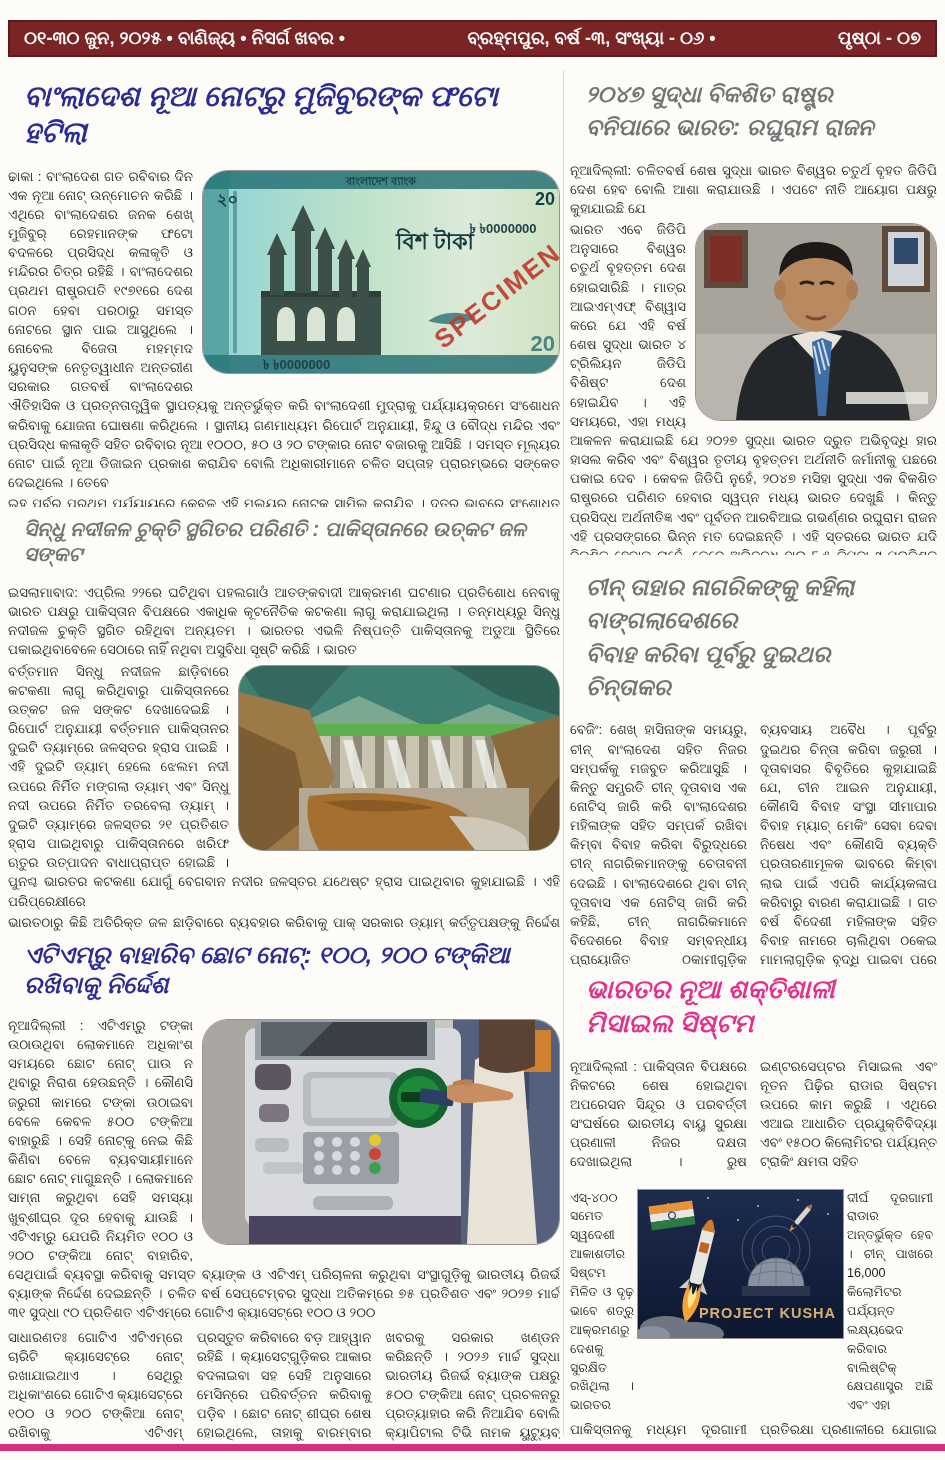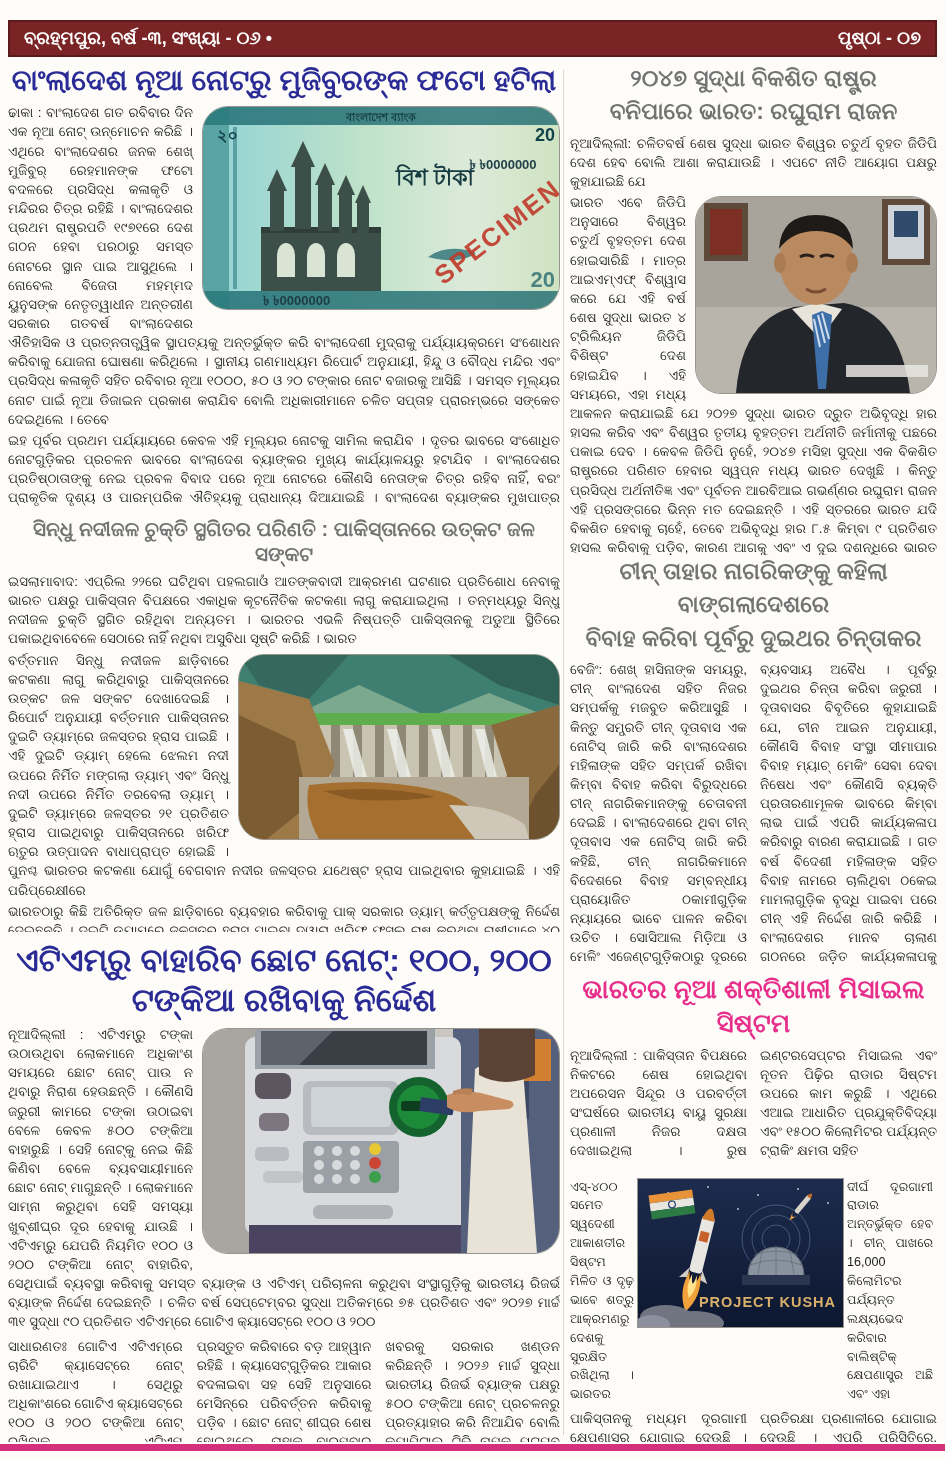--- a/index.html
+++ b/index.html
@@ -8,27 +8,27 @@
   
   .masthead{position:absolute;left:8px;top:20px;width:929px;height:37px;background:#7a2425;
             border:2px solid #5d1a1a;box-sizing:border-box;display:flex;align-items:center;
             justify-content:space-between;padding:0 14px;color:#ffffff;font-weight:bold;font-size:18px;}
   
   .col-left{position:absolute;left:8px;top:62px;width:552px;height:1380px;overflow:hidden;}
   .col-right{position:absolute;left:570px;top:62px;width:367px;height:1380px;overflow:hidden;}
   .vdivider{position:absolute;left:563px;top:70px;width:1px;height:1365px;background:#ddd7cd;}
   .bottombar{position:absolute;left:0;top:1444px;width:945px;height:7px;background:#d4317c;}
   
-  h1,h2{margin:0;padding:0;font-weight:bold;text-align:center;}
+  h1,h2{margin:16px;padding:0;font-weight:bold;text-align:left;font-style:italic;}
   .hl-navy{color:#2b2b96;}
   .hl-black{color:#737373;}
   .hl-magenta{color:#e62e8a;}
   .a1 h1{font-size:29px;line-height:1.25;}
   .a2 h1{font-size:20px;line-height:1.25;margin-top:10px;}
-  .a3 h1{font-size:32px;line-height:1.25;margin-top:8px;}
+  .a3 h1{font-size:24px;line-height:1.25;margin-top:8px;}
   .rA h1,.rB h1{font-size:23px;line-height:1.45;}
   .rC h1{font-size:26px;line-height:1.3;margin-top:6px;}
   
   .body-txt{font-size:13.4px;line-height:1.43;text-align:justify;margin-top:5px;}
   .body-txt p{margin:0 0 2px 0;text-indent:26px;}
   .nofirstindent{text-indent:0 !important;}
   article{display:block;overflow:hidden;}
   .a1{height:445px;}
   .a2{height:425px;}
   .a3{height:510px;}
@@ -52,20 +52,21 @@
   .side-l{width:64px;}
   .side-r{width:86px;}
   svg text{font-family:"Liberation Sans","DejaVu Sans",sans-serif;}
 </style>
 </head>
 <body>
 
 <div class="page">
 
   <header class="masthead">
+    <span>୦୧-୩୦ ଜୁନ,  ୨୦୨୫ • ବାଣିଜ୍ୟ • ନିସର୍ଗ ଖବର  •</span>
     <span>ବ୍ରହ୍ମପୁର, ବର୍ଷ -୩,  ସଂଖ୍ୟା - ୦୬   •</span>
     <span>ପୃଷ୍ଠା - ୦୭</span>
   </header>
 
   <div class="vdivider"></div>
 
   <section class="col-left">
 
     <article class="a1">
       <h1 class="hl-navy">ବାଂଲାଦେଶ ନୂଆ ନୋଟ୍‌ରୁ ମୁଜିବୁରଙ୍କ ଫଟୋ ହଟିଲା</h1>

